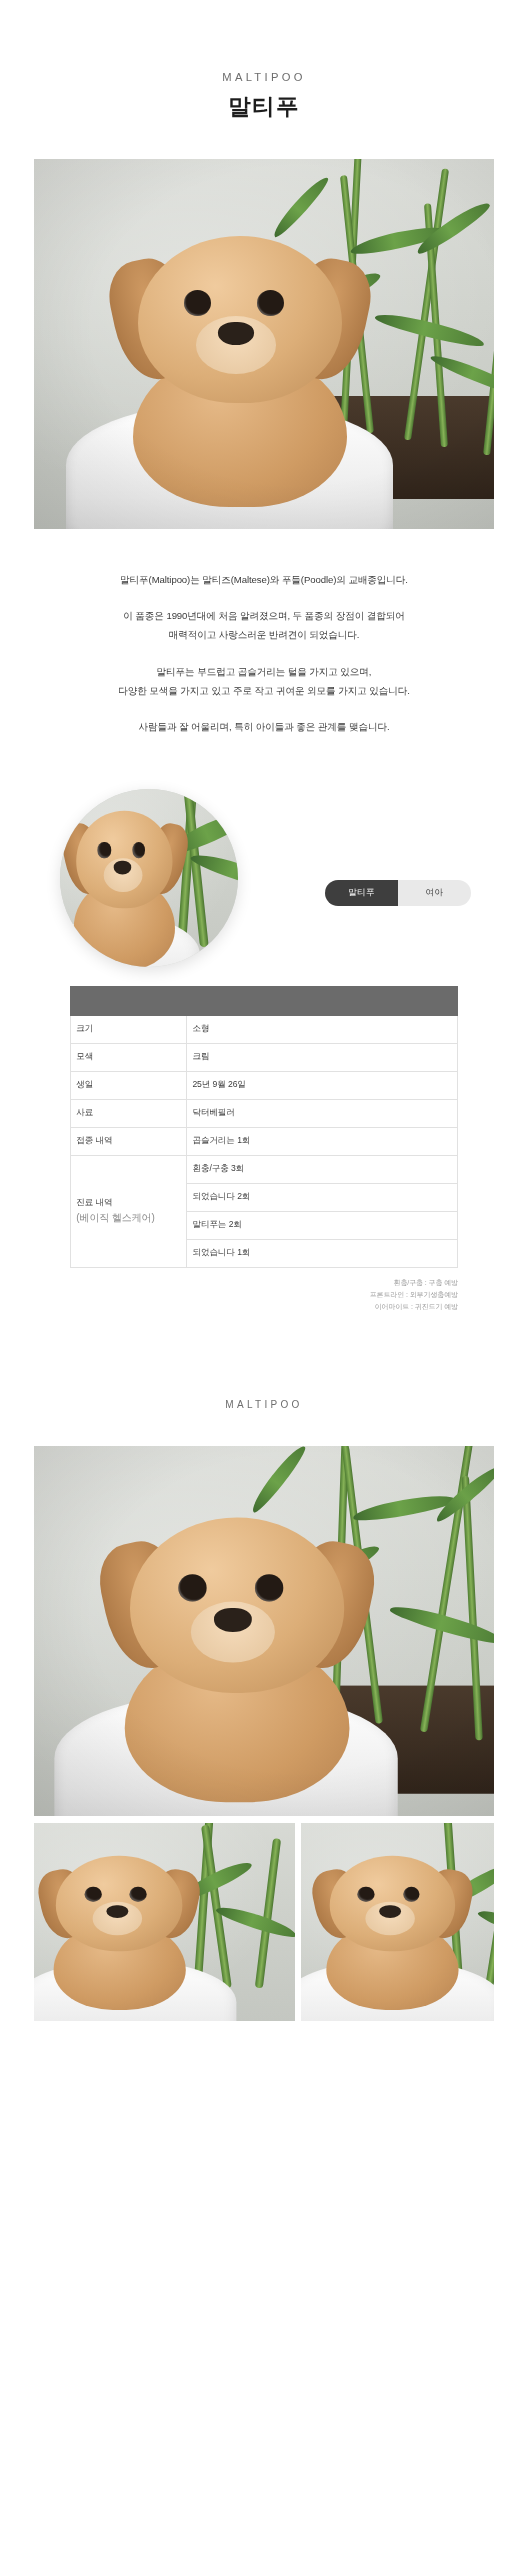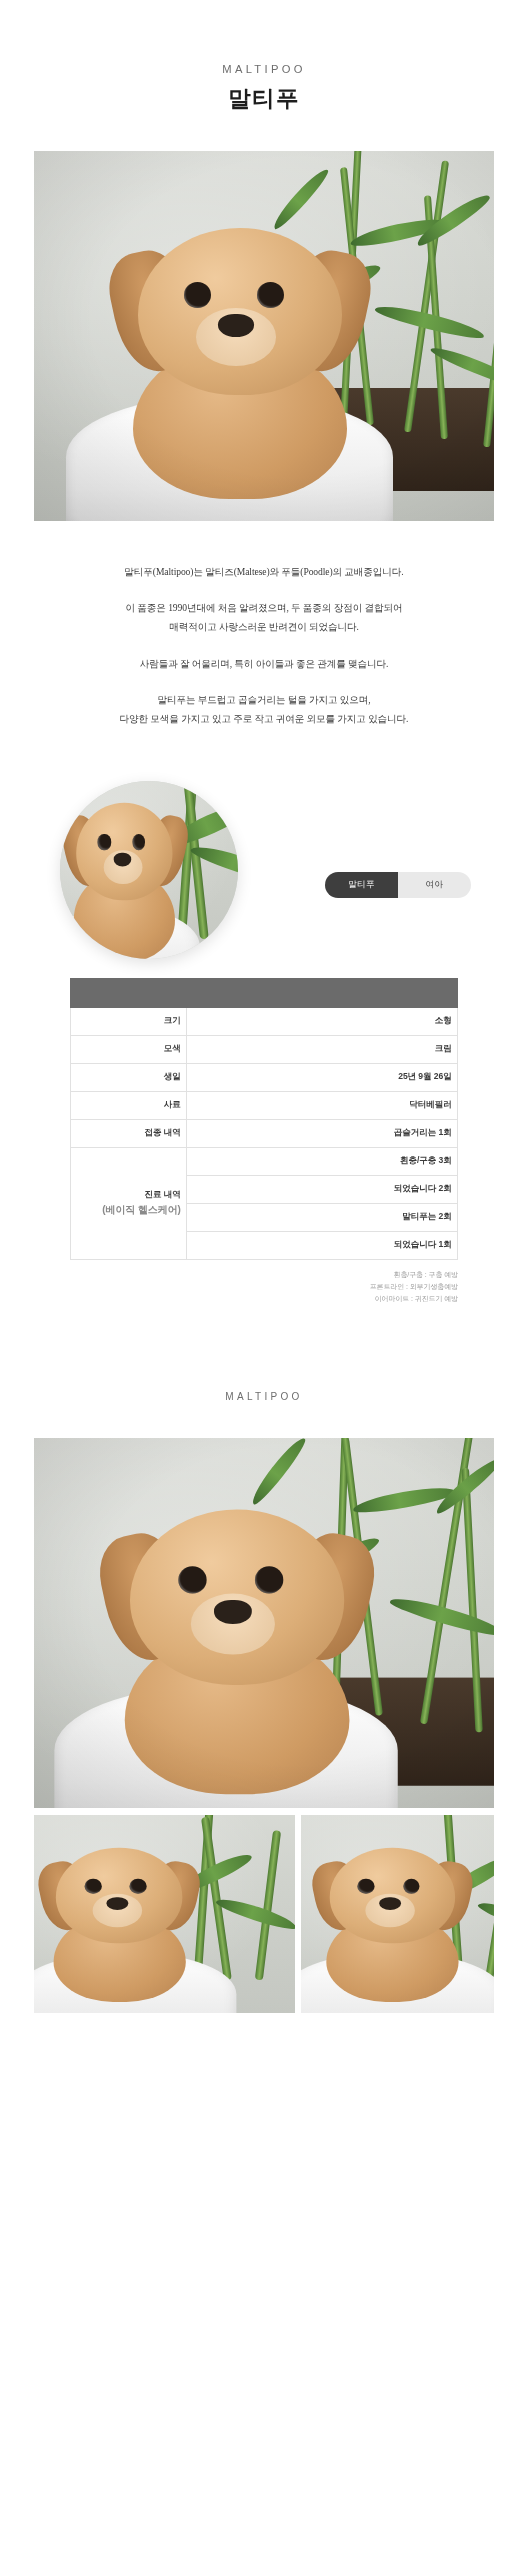--- a/index.html
+++ b/index.html
@@ -10,21 +10,21 @@
   }
   body {
     width: 528px;
     min-height: 2576px;
     font-family: "Liberation Sans", "DejaVu Sans", sans-serif;
     color: #222;
     -webkit-font-smoothing: antialiased;
   }
   .page {
     width: 460px;
-    margin: 0 auto;
+    margin: 8px auto;
     position: relative;
     overflow: hidden;
   }
 
   
   .header {
     padding-top: 63px;
     padding-bottom: 37px;
     text-align: center;
   }
@@ -167,21 +167,20 @@
     position: absolute;
     inset: 0;
     background: radial-gradient(ellipse at 50% 45%, rgba(0,0,0,0) 55%, rgba(0,0,0,0.10) 100%);
     pointer-events: none;
   }
 
   
   .desc {
     padding: 41px 40px 36px;
     text-align: center;
-    font-family: Liberation Serif, serif;
   }
   .desc p {
     margin: 0 0 17px;
     font-size: 9.6px;
     line-height: 2.0;
     color: #3a3a3a;
     letter-spacing: -0.1px;
   }
   .desc p:last-child { margin-bottom: 0; }
 
@@ -247,24 +246,23 @@
   }
   table.spec thead th {
     background: #6b6b6b;
     height: 29px;
     border: 0.7px solid #6b6b6b;
   }
   table.spec thead th.left { width: 30%; }
   table.spec td {
     border: 0.7px solid #e1e1e1;
     height: 28px;
-    text-align: right;
+    text-align: left;
     padding: 4px 5.3px;
     letter-spacing: -0.1px;
-    font-weight: bold;
   }
   table.spec td.label {
     width: 30%;
     color: #3c3c3c;
   }
   table.spec td.label .sub {
     display: block;
     font-size: 10px;
     color: #8a8a8a;
     margin-top: 2px;
@@ -361,23 +359,23 @@
         <div class="nose"></div>
       </div>
     </div>
     <div class="hero-vignette"></div>
   </div>
 
   <div class="desc">
     <p>말티푸(Maltipoo)는 말티즈(Maltese)와 푸들(Poodle)의 교배종입니다.</p>
     <p style="white-space:pre-line;">이 품종은 1990년대에 처음 알려졌으며, 두 품종의 장점이 결합되어
 매력적이고 사랑스러운 반려견이 되었습니다.</p>
-    <p>사람들과 잘 어울리며, 특히 아이들과 좋은 관계를 맺습니다.</p>
     <p style="white-space:pre-line;">말티푸는 부드럽고 곱슬거리는 털을 가지고 있으며,
 다양한 모색을 가지고 있고 주로 작고 귀여운 외모를 가지고 있습니다.</p>
+    <p>사람들과 잘 어울리며, 특히 아이들과 좋은 관계를 맺습니다.</p>
   </div>
 
   <div class="profile">
     <div class="avatar">
       <div class="scene">
         <div class="bg-wall"></div>
         <div class="bg-shadow"></div>
         <div class="stem" style="left:62%; bottom:20%; height:80%; transform:rotate(4deg);"></div>
         <div class="stem" style="left:72%; bottom:18%; height:74%; transform:rotate(-6deg);"></div>
         <div class="leaf" style="left:58%; bottom:66%; width:73px; height:14.5px; transform:rotate(-24deg);"></div>

